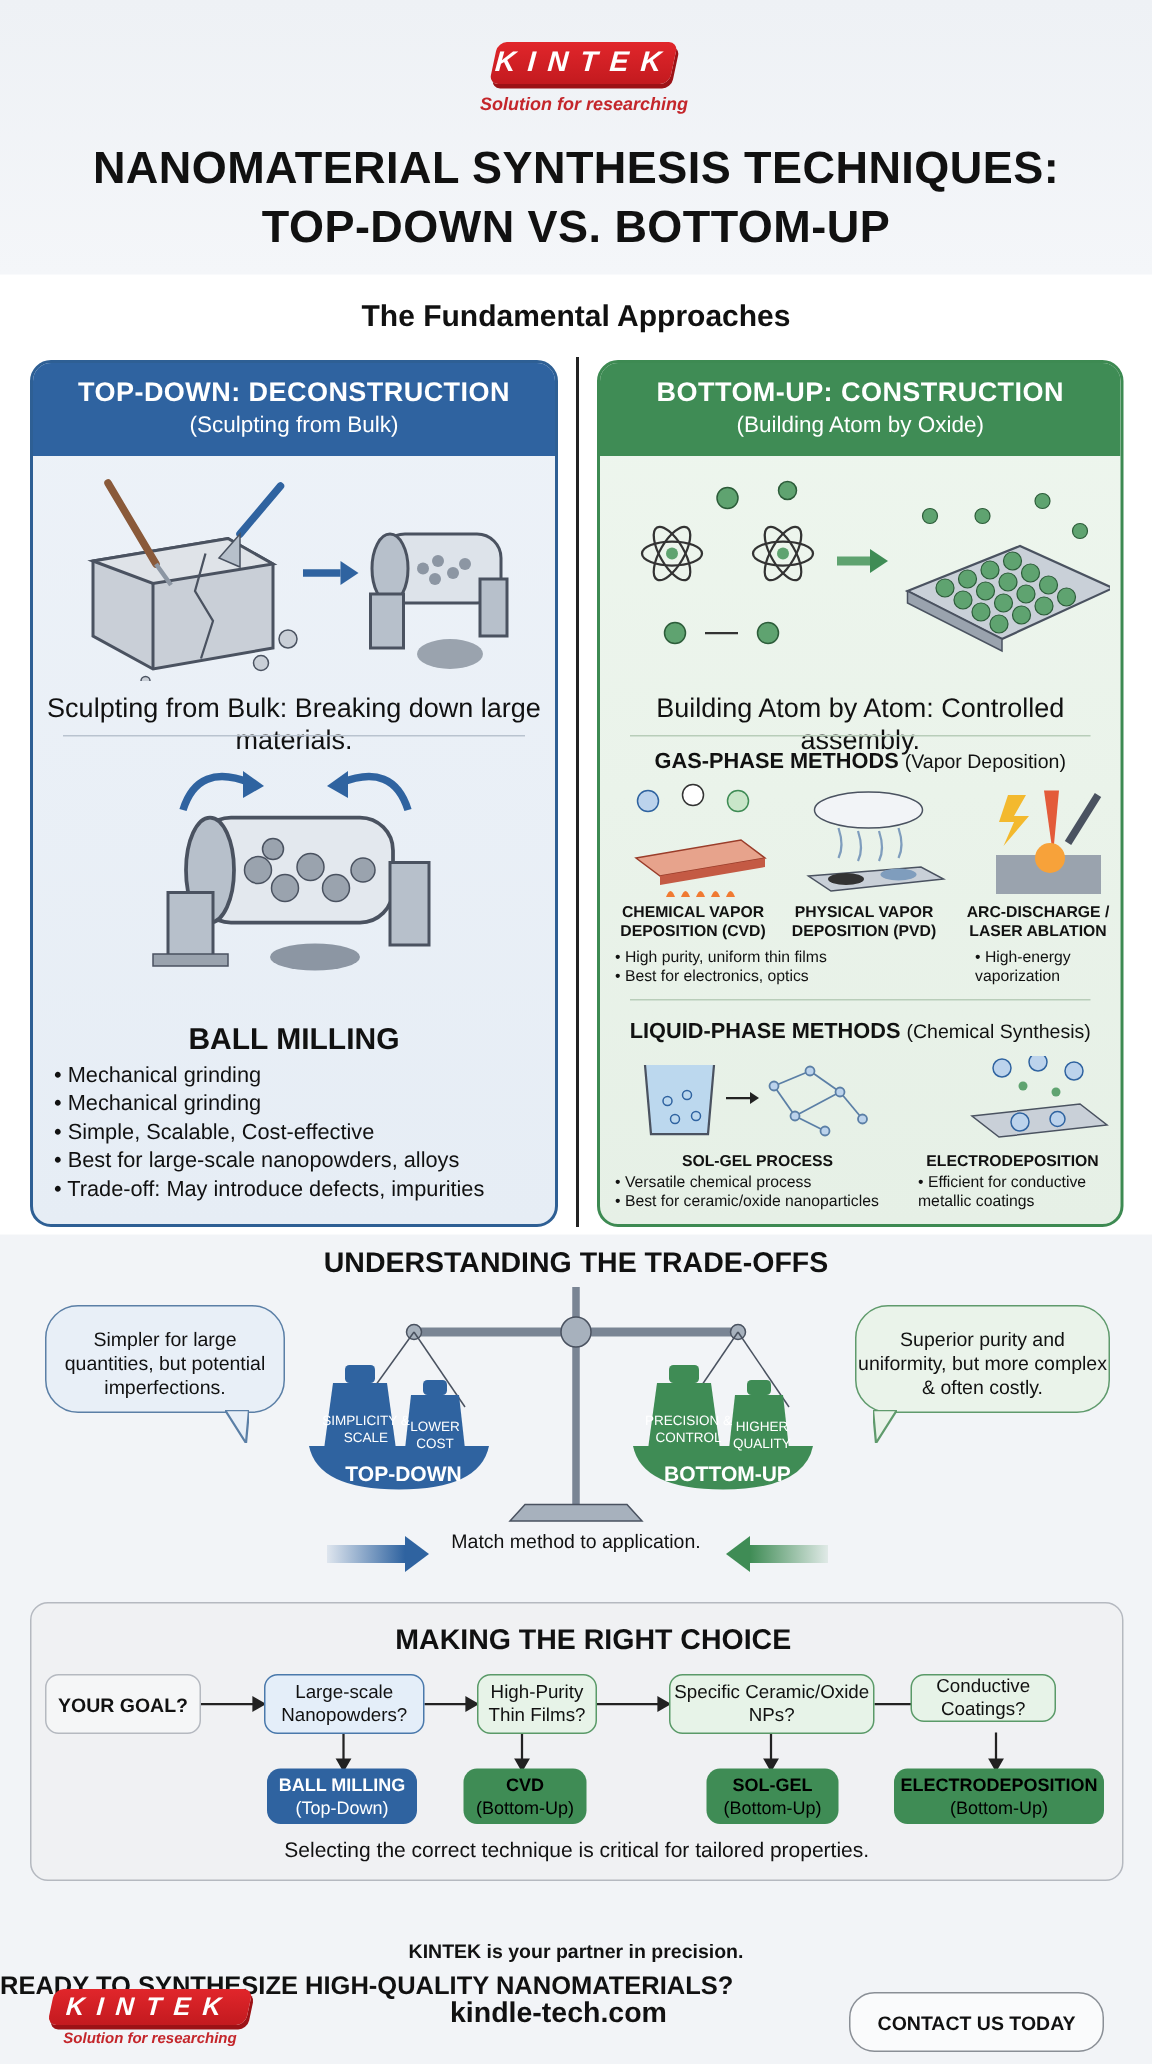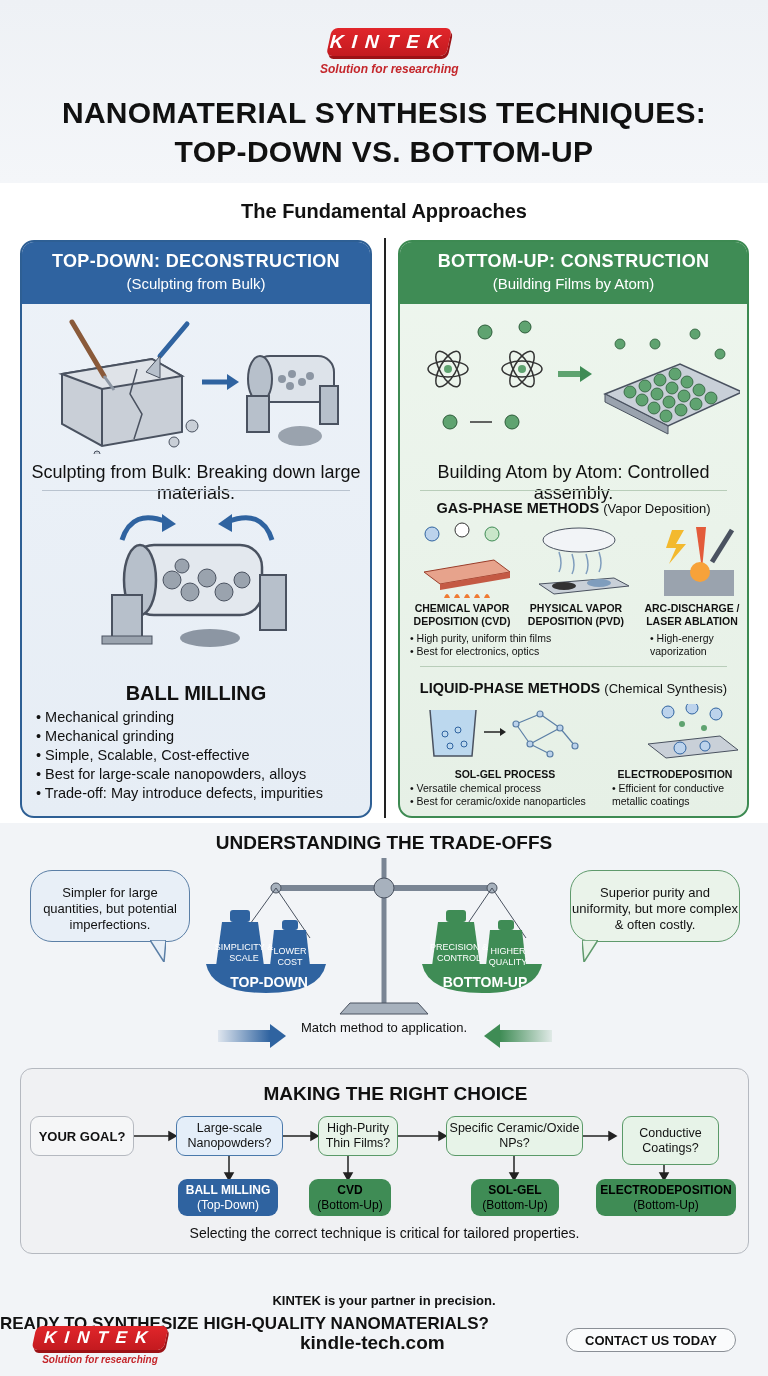--- a/index.html
+++ b/index.html
@@ -66,21 +66,21 @@
   .r-blue .a, .r-green .a { font-weight: 700; }
   .choice-foot { position: absolute; left: 0; top: 156px; width: 100%; text-align: center; font-size: 14px; }
 
   .cta-title { position: absolute; left: 0; top: 1270px; width: 636px; text-align: left; font-size: 17px; font-weight: 700; margin-top: 44px; }
   .cta-sub { position: absolute; left: 0; top: 1293px; width: 768px; text-align: center; font-size: 13px; font-weight: 700; }
   .logo-bottom { left: 34px; top: 1326px; }
   .logo-bottom .badge { width: 132px; height: 24px; }
   .logo-bottom .badge span { font-size: 17px; }
   .logo-bottom .tag { font-size: 10px; margin-top: 4px; }
   .site { position: absolute; left: 300px; top: 1332px; font-size: 19px; font-weight: 700; }
-  .contact { position: absolute; left: 566px; top: 1328px; width: 170px; height: 24px; border: 1.5px solid #8a8f96; border-radius: 17px; background: #fafbfc; font-size: 13px; font-weight: 700; display: flex; align-items: center; justify-content: center; }
+  .contact { position: absolute; left: 566px; top: 1328px; width: 170px; height: 40px; border: 1.5px solid #8a8f96; border-radius: 17px; background: #fafbfc; font-size: 13px; font-weight: 700; display: flex; align-items: center; justify-content: center; }
 </style>
 </head>
 <body>
 
 <div class="hero">
   <div class="logo logo-top">
     <div class="badge">
         <span>KINTEK</span>
       </div>
     <div class="tag">Solution for researching</div>
@@ -165,21 +165,21 @@
     <li>Mechanical grinding</li>
     <li>Simple, Scalable, Cost-effective</li>
     <li>Best for large-scale nanopowders, alloys</li>
     <li>Trade-off: May introduce defects, impurities</li>
   </ul>
 </div>
 
 <div class="panel panel-right">
   <div class="panel-head">
     <div class="h1">BOTTOM-UP: CONSTRUCTION</div>
-    <div class="h2">(Building Films by Atom)</div>
+    <div class="h2">(Building Atom by Oxide)</div>
   </div>
 
   <svg class="illus" style="left:20px;top:72px" width="320" height="140">
     <g fill="none" stroke="#333" stroke-width="1.5">
       <ellipse cx="28" cy="55" rx="20" ry="8"></ellipse>
         <ellipse cx="28" cy="55" rx="20" ry="8" transform="rotate(60 28 55)"></ellipse>
         <ellipse cx="28" cy="55" rx="20" ry="8" transform="rotate(-60 28 55)"></ellipse>
       <ellipse cx="102" cy="55" rx="20" ry="8"></ellipse>
         <ellipse cx="102" cy="55" rx="20" ry="8" transform="rotate(60 102 55)"></ellipse>
         <ellipse cx="102" cy="55" rx="20" ry="8" transform="rotate(-60 102 55)"></ellipse>
@@ -424,21 +424,21 @@
       <line x1="643" y1="86" x2="643" y2="104"></line>
         <polygon points="639,104 643,111 647,104"></polygon>
     </g>
   </svg>
 
   <div class="node goal" style="left:9px;top:47px;width:104px;height:40px">YOUR GOAL?</div>
 
   <div class="node q-blue" style="left:155px;top:47px;width:107px;height:40px">Large-scale Nanopowders?</div>
   <div class="node q-green" style="left:297px;top:47px;width:80px;height:40px">High-Purity Thin Films?</div>
   <div class="node q-green" style="left:425px;top:47px;width:137px;height:40px">Specific Ceramic/Oxide NPs?</div>
-  <div class="node q-green" style="left:601px;top:47px;width:97px;height:49px">Conductive Coatings?</div>
+  <div class="node q-green" style="left:586px;top:47px;width:97px;height:32px">Conductive Coatings?</div>
 
   <div class="node r-blue" style="left:157px;top:110px;width:100px;height:37px">
     <div class="a">BALL MILLING</div>
     <div>(Top-Down)</div>
   </div>
   <div class="node r-green" style="left:288px;top:110px;width:82px;height:37px">
     <div class="a">CVD</div>
     <div>(Bottom-Up)</div>
   </div>
   <div class="node r-green" style="left:450px;top:110px;width:88px;height:37px">

